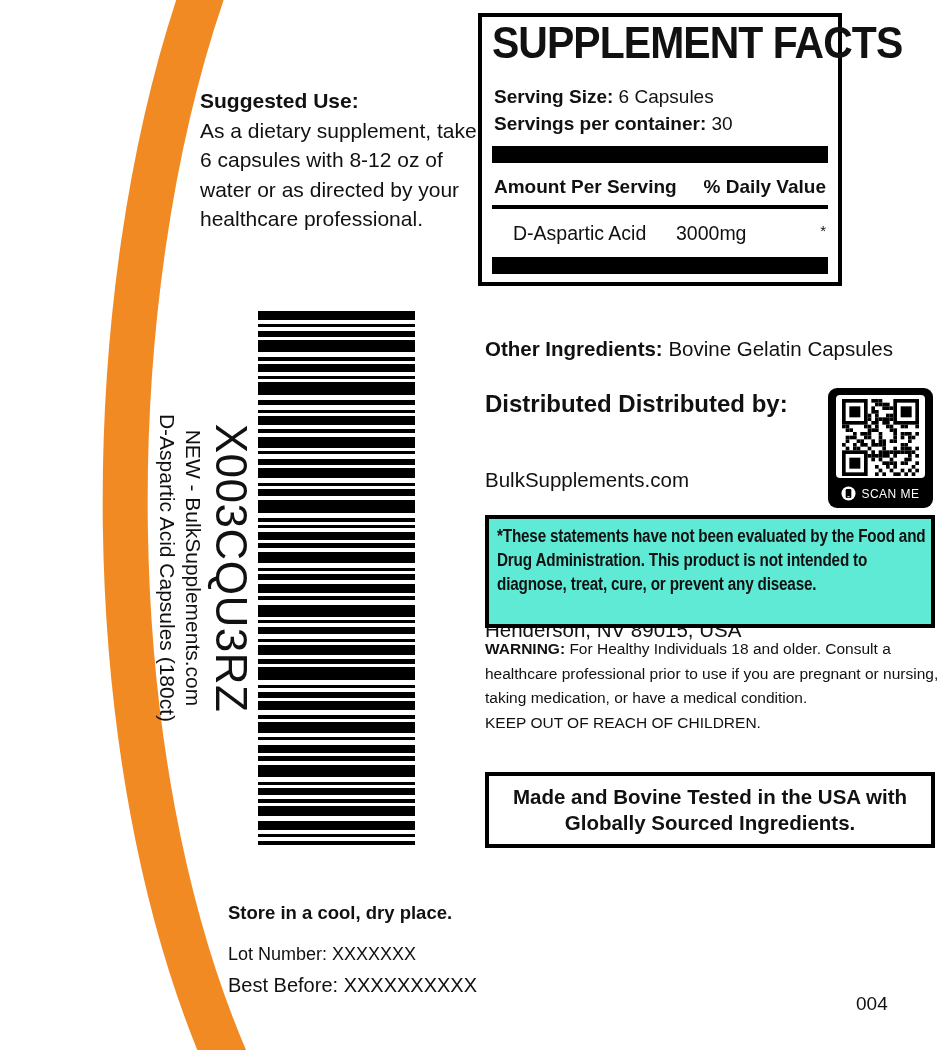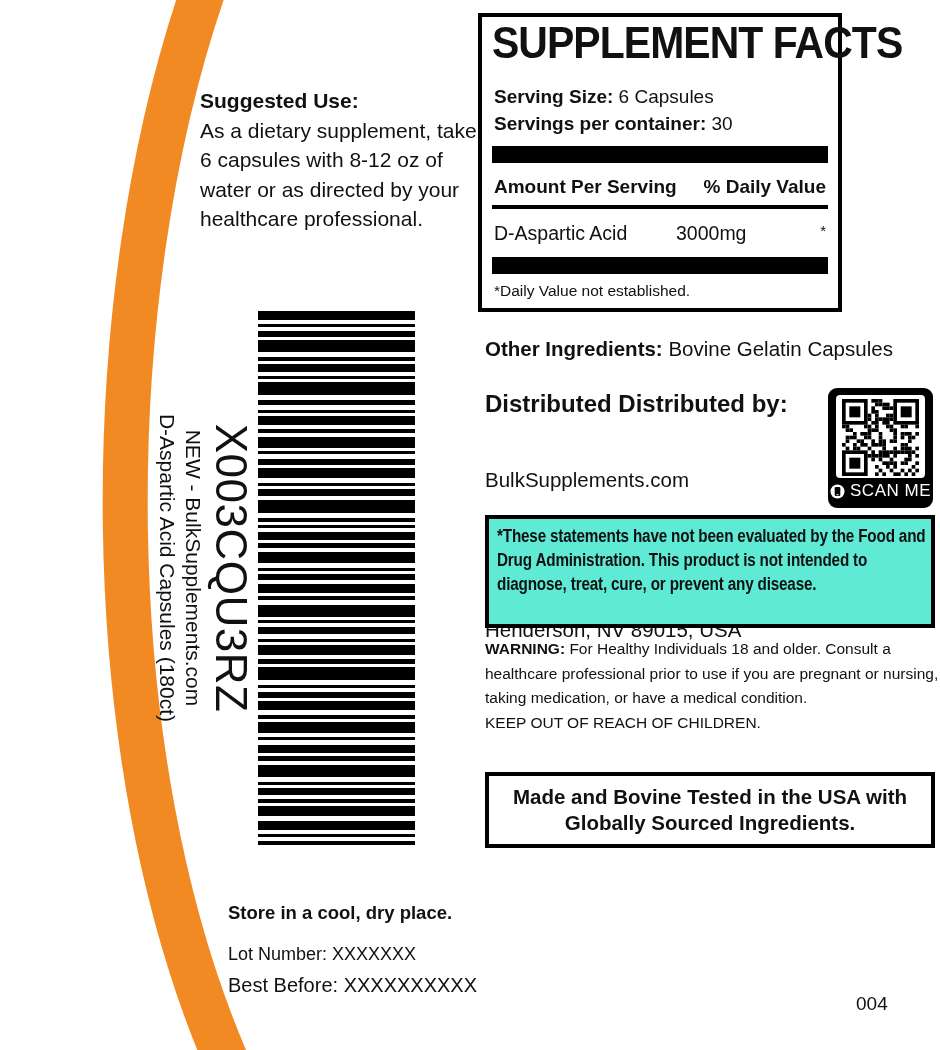--- a/index.html
+++ b/index.html
@@ -22,37 +22,37 @@
   .barcode { position:absolute; left:258px; top:311px; width:157px; height:534px; }
   .barcode .bar { position:absolute; left:0; width:100%; background:#000; }
 
   
   .sf-panel { position:absolute; left:478px; top:13px; width:364px; border:4px solid #000; box-sizing:border-box; padding:2px 10px 8px; background:#fff; }
   .sf-title { font-weight:bold; font-size:44px; line-height:48px; letter-spacing:-1px; white-space:nowrap; transform:scaleX(0.93); transform-origin:left center; margin-bottom:16px; }
   .sf-line { font-size:19px; line-height:27px; padding-left:2px; }
   .sf-thickbar { height:17px; background:#000; margin-top:9px; }
   .sf-cols { display:flex; justify-content:space-between; font-weight:bold; font-size:19px; padding:13px 2px 7px; border-bottom:4px solid #000; }
   .sf-row { display:flex; align-items:flex-start; font-size:19.5px; padding:13px 2px 12px; }
-  .sf-row .n { flex:1; }
+  .sf-row .n { flex:1;margin-left:19px; }
   .sf-row .a { width:92px; }
   .sf-row .s { width:58px; text-align:right; font-size:15px; }
   .sf-foot { font-size:15.5px; padding:8px 2px 0; }
 
   .other { position:absolute; left:485px; top:337px; font-size:20.5px; }
   .other b { font-weight:bold; }
 
   .dist { position:absolute; left:485px; top:390px; }
   .dist .t { font-weight:bold; font-size:24px; line-height:28px; margin-bottom:4px; }
   .dist .l { font-size:20.5px; line-height:27px;margin-top:48px; }
 
   
   .qr { position:absolute; left:828px; top:388px; width:105px; height:120px; background:#000; border-radius:9px; }
   .qr .white { position:absolute; left:8px; top:7px; width:89px; height:83px; background:#fff; border-radius:4px; }
   .qr .white svg { position:absolute; left:6px; top:4px; }
-  .qr .scan { position:absolute; left:0; right:0; bottom:7px; display:flex; align-items:center; justify-content:center; gap:5px; color:#fff; font-size:17px; letter-spacing:0.5px; }
+  .qr .scan { position:absolute; left:0; right:0; bottom:7px; display:flex; align-items:center; justify-content:center; gap:5px; color:#fff; font-size:12px; letter-spacing:0.5px; }
 
   
   .disclaimer { position:absolute; left:485px; top:515px; width:450px; box-sizing:border-box; border:4px solid #000; padding:5px 8px 28px; background:#5eead4; overflow:hidden; }
   .disclaimer .inner { width:500px; transform:scaleX(0.872); transform-origin:left top; font-weight:bold; font-size:17.5px; line-height:24px; letter-spacing:-0.2px; }
 
   
   .warning { position:absolute; left:485px; top:637px; width:455px; font-size:15.5px; line-height:24.5px; }
   .warning b { font-weight:bold; }
 
   
@@ -145,21 +145,20 @@
     <div class="sf-cols">
       <span>Amount Per Serving</span>
       <span>% Daily Value</span>
     </div>
     <div class="sf-row">
       <span class="n">D-Aspartic Acid</span>
       <span class="a">3000mg</span>
       <span class="s">*</span>
     </div>
     <div class="sf-thickbar" style="margin-top:0;"></div>
-    <div class="sf-foot">*Daily Value not established.</div>
   </div>
 
   <div class="other">
     <b>Other Ingredients:</b> <span>Bovine Gelatin Capsules</span>
   </div>
 
   <div class="dist">
     <div class="t">Distributed Distributed by:</div>
     <div class="l">BulkSupplements.com</div>
     <div class="l">640 W Lake Mead Pkwy</div>

